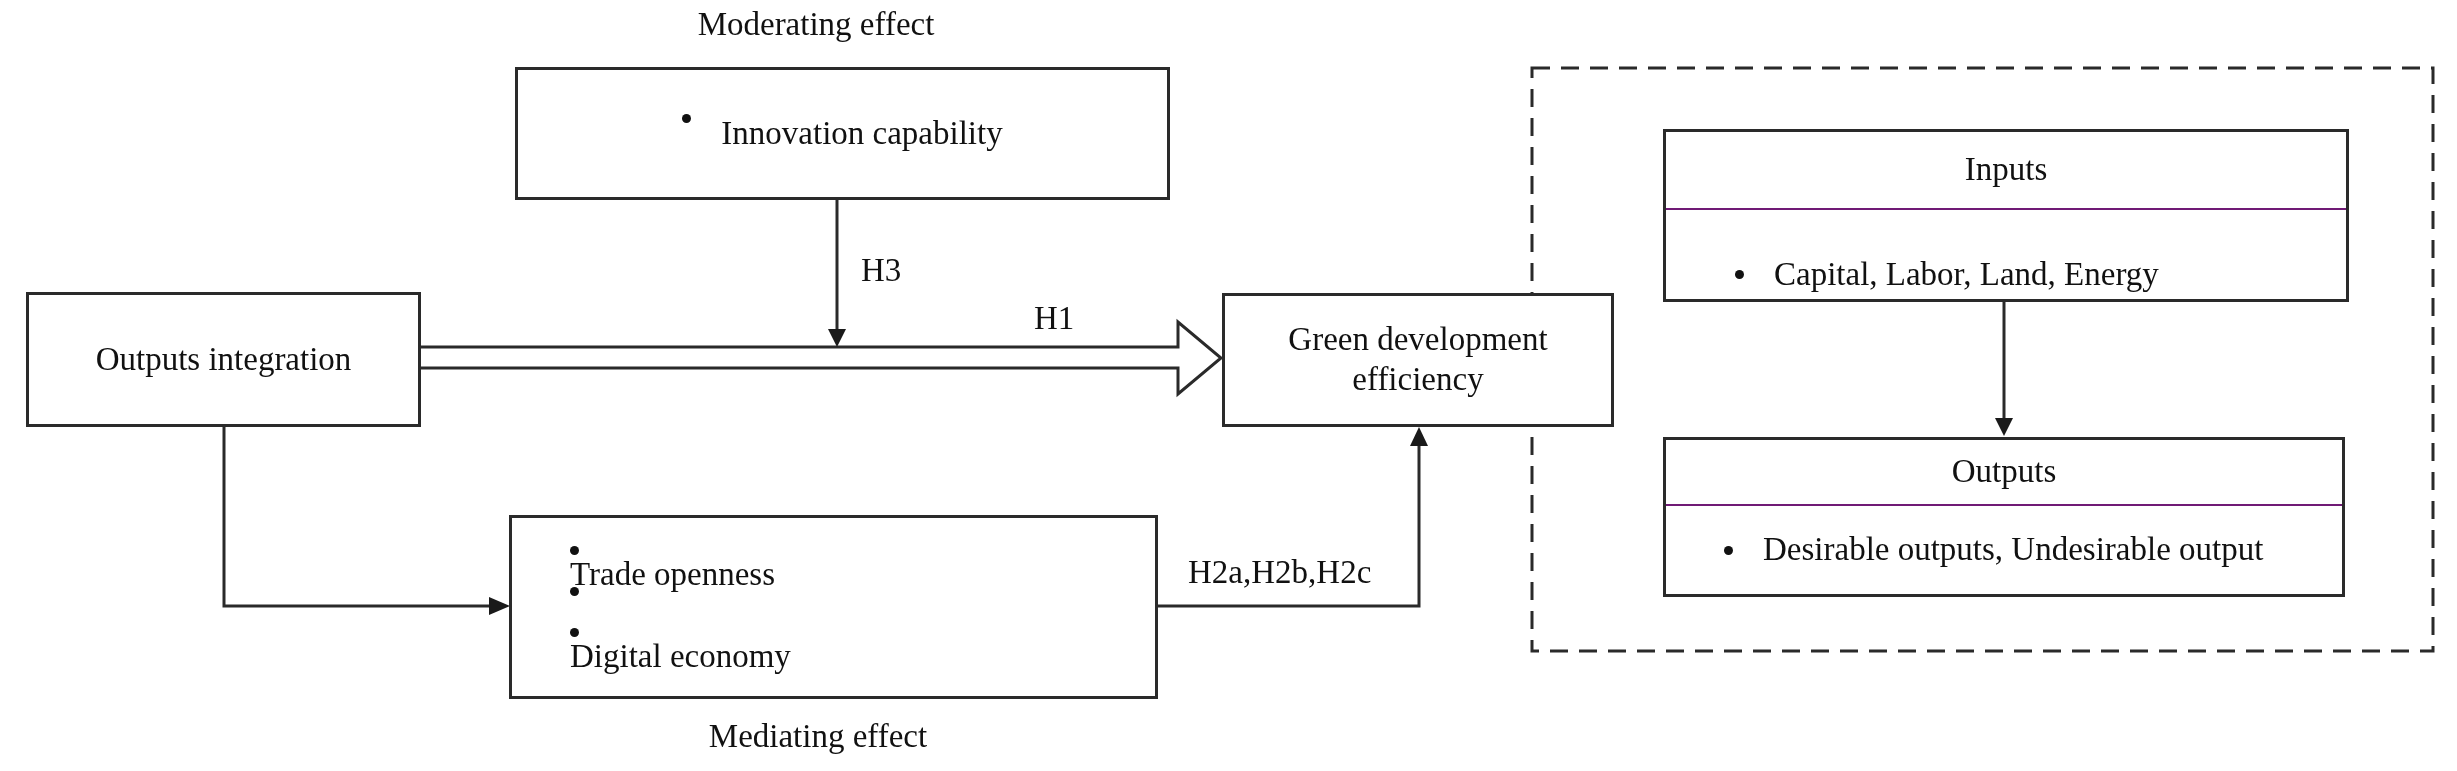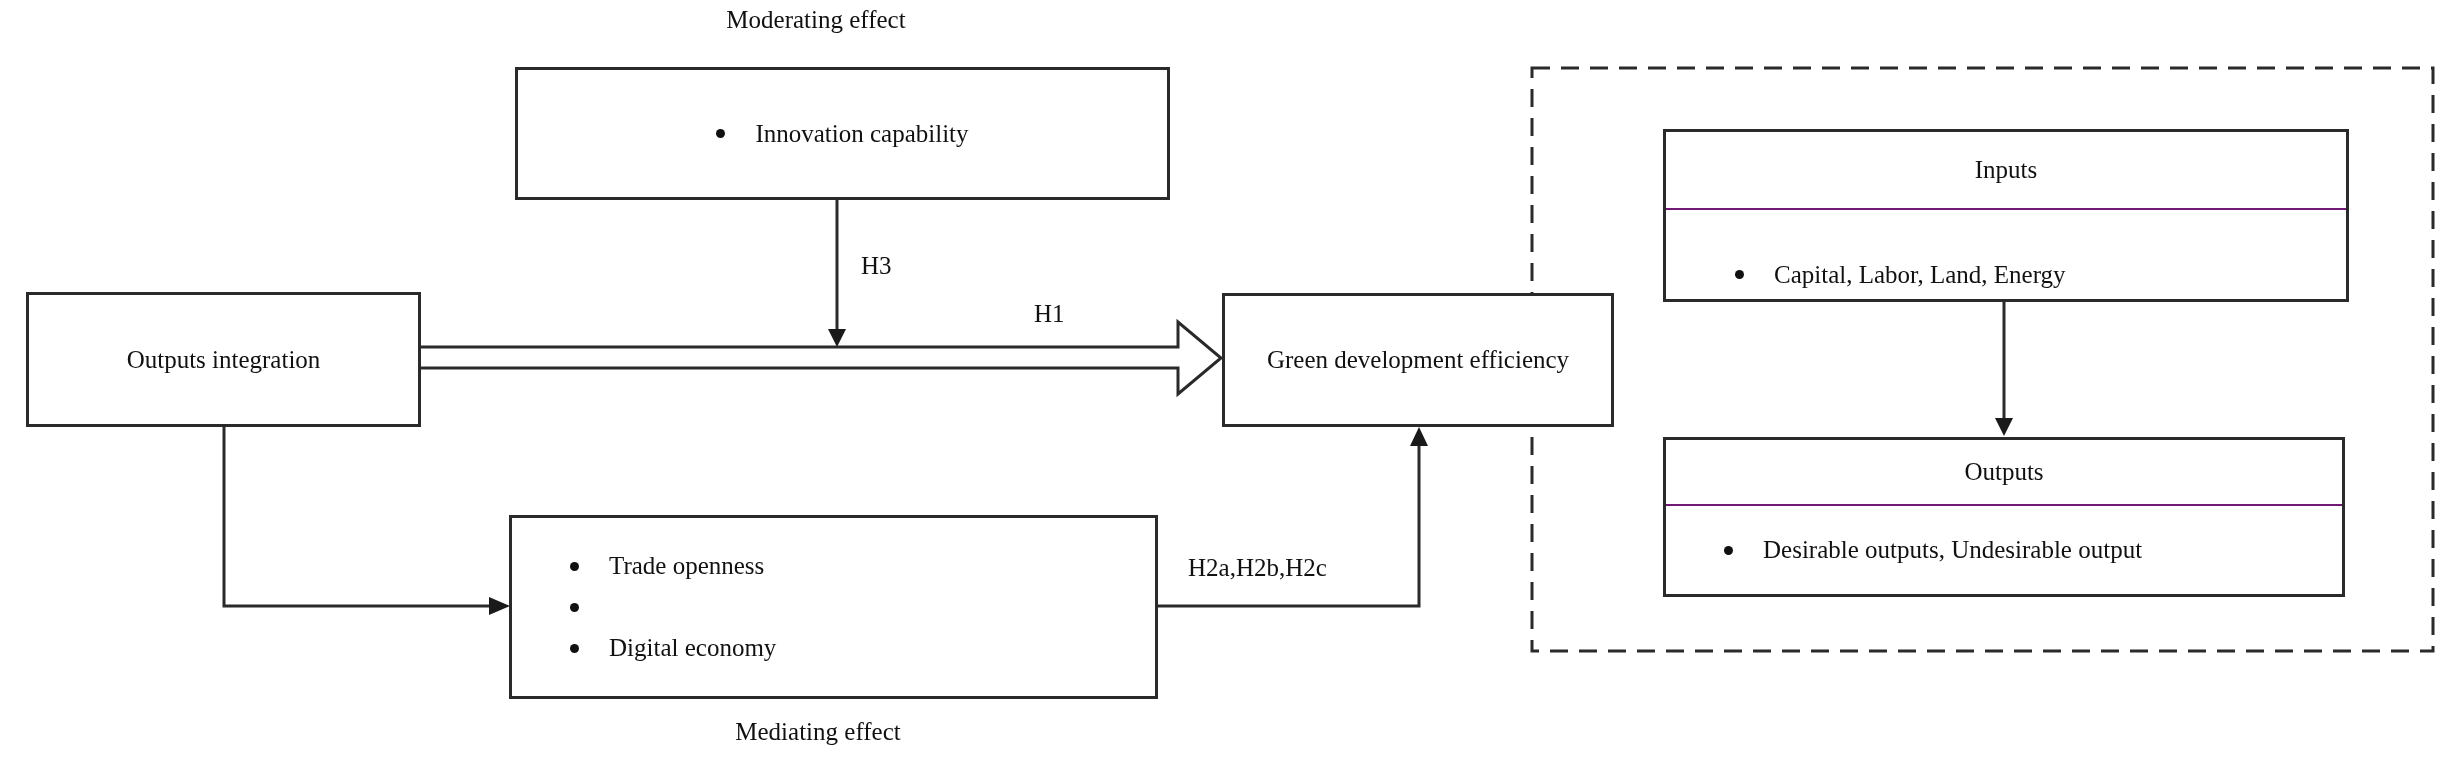--- a/index.html
+++ b/index.html
@@ -7,21 +7,21 @@
     padding: 0;
     background: #ffffff;
   }
   .canvas {
     position: relative;
     width: 2457px;
     height: 771px;
     background: #ffffff;
     font-family: "Liberation Serif", "DejaVu Serif", serif;
     color: #111111;
-    font-size: 25px;
+    font-size: 33px;
     line-height: 1.2;
     overflow: hidden;
   }
   .lines {
     position: absolute;
     left: 0; top: 0;
     width: 2457px;
     height: 771px;
     z-index: 1;
   }
@@ -43,21 +43,20 @@
     padding: 0;
   }
   .label {
     position: absolute;
     z-index: 3;
     white-space: nowrap;
   }
   .centerx { transform: translateX(-50%); }
   .bullet-row {
     display: flex;
-    align-items: center;
     white-space: nowrap;
   }
   .dot {
     width: 9px;
     height: 9px;
     border-radius: 50%;
     background: #111111;
     flex: 0 0 auto;
     margin-right: 30px;
   }
@@ -66,21 +65,21 @@
   #regional-box   { left: 26px;  top: 292px; width: 395px; height: 135px; }
   #green-box      { left: 1222px;top: 293px; width: 392px; height: 134px; padding: 0 30px; }
   #mediating-box  {
     left: 509px; top: 515px; width: 649px; height: 184px;
     flex-direction: column;
     align-items: flex-start;
     justify-content: center;
     padding-left: 58px;
     text-align: left;
   }
-  #mediating-box .bullet-row { height: 41px; }
+  #mediating-box .bullet-row { height: 41px; flex-direction: column; }
   #inputs-box  { left: 1663px; top: 129px; width: 686px; height: 173px; }
   #outputs-box { left: 1663px; top: 437px; width: 682px; height: 160px; }
   .box-header {
     box-sizing: border-box;
     border-bottom: 2px solid #701a75;
     display: flex;
     align-items: center;
     justify-content: center;
   }
   #inputs-box .box-header  { height: 78px; }

